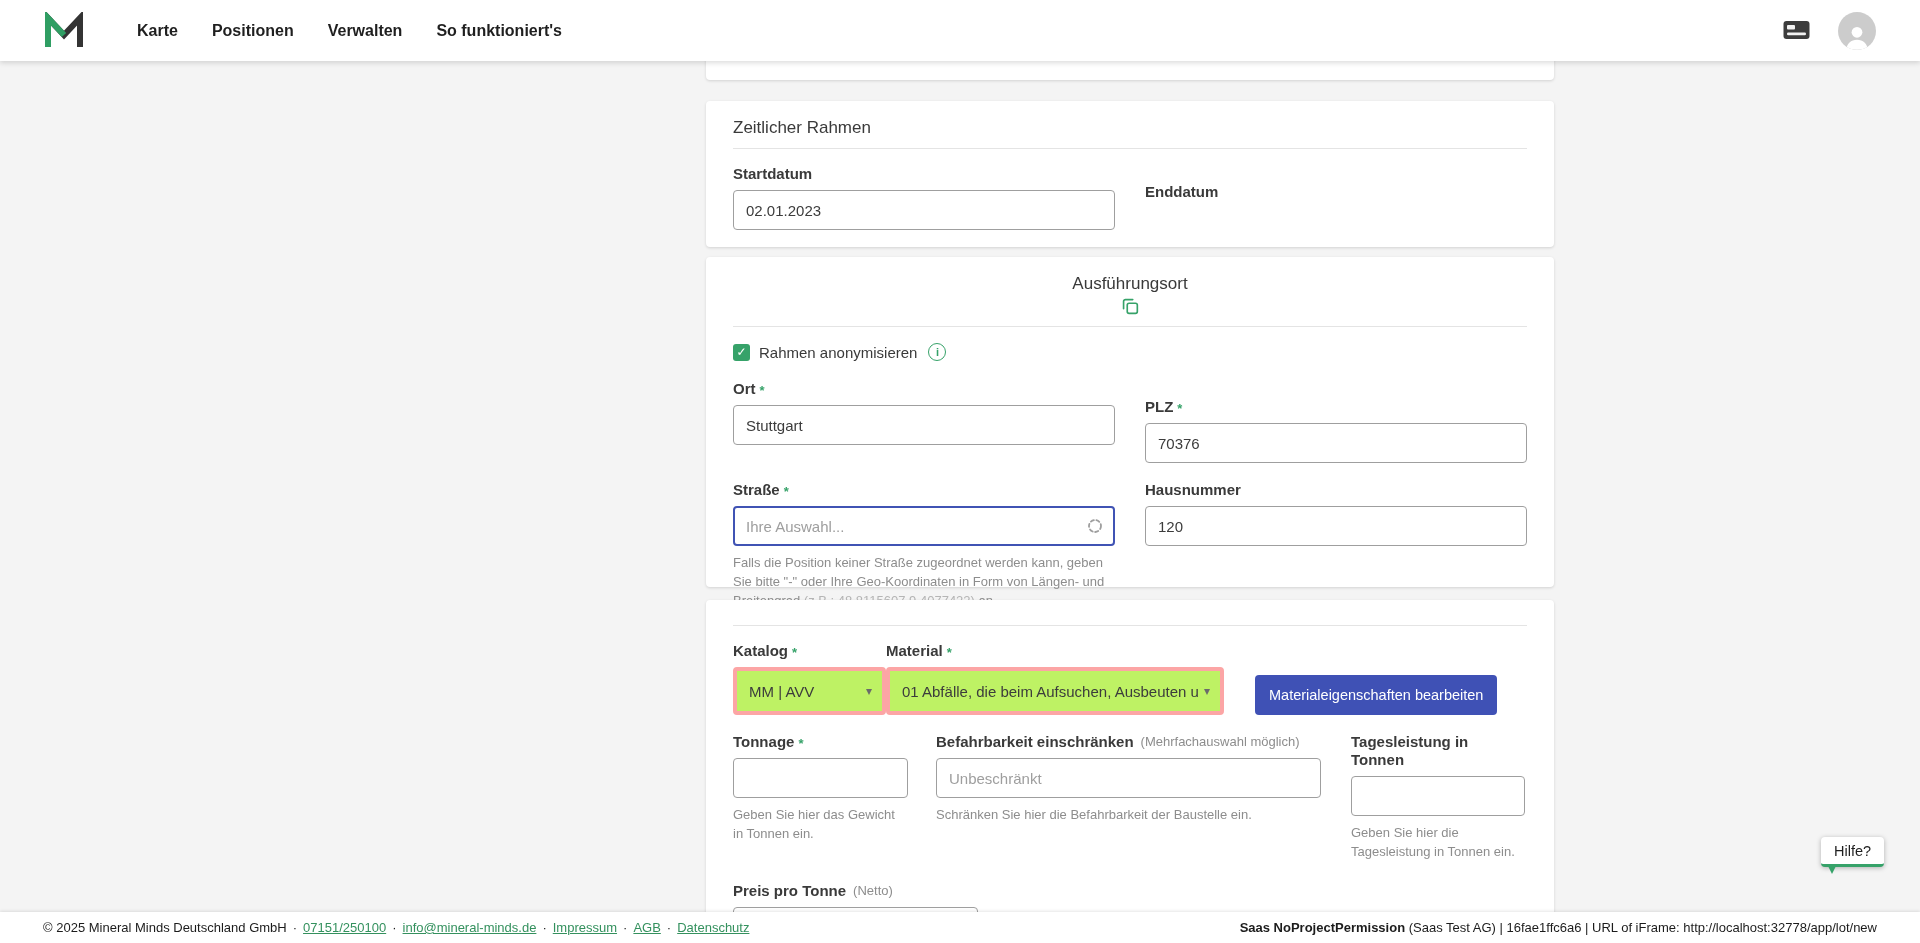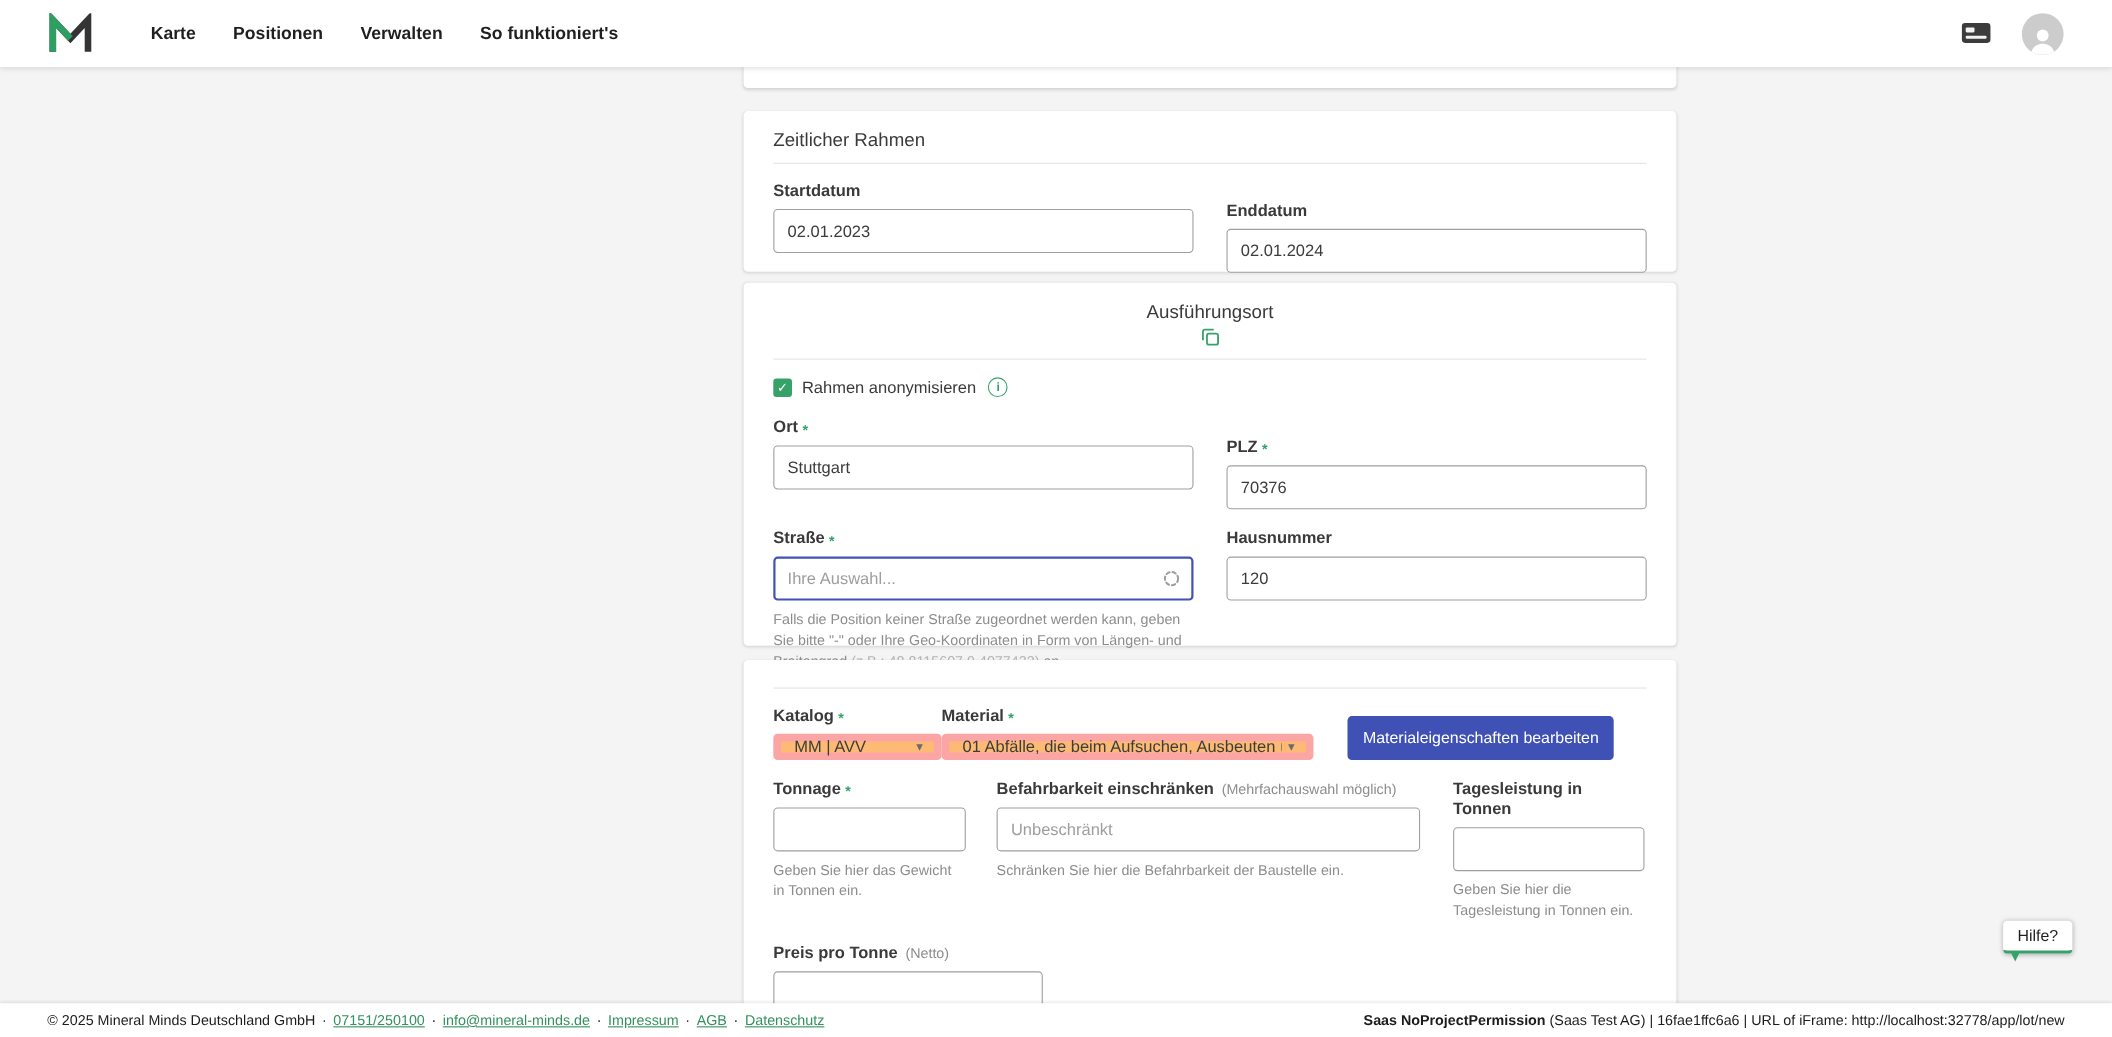--- a/index.html
+++ b/index.html
@@ -33,21 +33,21 @@
   .avatar {
     width: 38px; height: 38px; border-radius: 50%;
     background: #cccccc; overflow: hidden;
     display: flex; align-items: flex-end; justify-content: center;
     cursor: pointer;
   }
 
   
   main { position: absolute; inset: 0; z-index: 1; }
   .card {
-    position: absolute; left: 676px; width: 848px;
+    position: absolute; left: 706px; width: 848px;
     background: #ffffff; border-radius: 4px;
     box-shadow: 0 1px 3px rgba(0,0,0,0.14);
     padding: 16px 27px 22px 27px;
   }
   #card-partial { top: 42px; height: 38px; padding: 0; }
   #card-timeframe { top: 101px; height: 146px; }
   #card-location { top: 257px; height: 330px; }
   #card-material { top: 600px; height: 400px; }
 
   .card-title { font-size: 17px; font-weight: 400; color: #3a3a3a; line-height: 22px; }
@@ -93,24 +93,24 @@
   .info-icon {
     margin-left: 11px; width: 18px; height: 18px; flex: none;
     border: 1.5px solid #36a269; border-radius: 50%;
     color: #36a269; font-size: 11px; font-weight: 700;
     display: flex; align-items: center; justify-content: center;
     cursor: pointer;
   }
 
   
   .select {
-    display: flex; align-items: center; height: 24px;
-    border: 7px solid #fca5a5; border-radius: 4px;
+    display: flex; align-items: center; height: 48px;
+    border: 4px solid #fca5a5; border-radius: 4px;
     padding: 0 10px 0 12px; font-size: 15px; color: #3c3c3c;
-    background: #fdba74; cursor: pointer;
+    background: #bef264; cursor: pointer;
   }
   .select .val { flex: 1; white-space: nowrap; overflow: hidden; }
   .caret { color: #6b6b6b; font-size: 12px; margin-left: 6px; flex: none; }
 
   .btn-primary {
     height: 40px; background: #3f51b5; color: #fff;
     border: none; border-radius: 4px; font-size: 14.5px;
     padding: 0 14px; cursor: pointer; font-family: inherit; white-space: nowrap; text-align: right;
   }
 
@@ -202,21 +202,20 @@
       <div class="frow">
         <div class="flabel">
           <span>Startdatum</span>
         </div>
         <input class="tinput" type="text" value="02.01.2023" style="">
       </div>
       <div class="frow">
         <div class="flabel">
           <span>Enddatum</span>
         </div>
-        <input class="tinput" type="text" value="02.01.2024" style="">
       </div>
     </div>
   </section>
 
   <section class="card" id="card-location">
     <div class="title-row">
       <h2 class="card-title">Ausführungsort</h2>
       <span class="icon-btn">
         <svg width="22" height="22" viewBox="0 0 24 24" fill="none" stroke="#36a269" stroke-width="1.8" stroke-linecap="round" stroke-linejoin="round">
           <rect x="9" y="9" width="11" height="11" rx="2"></rect>

